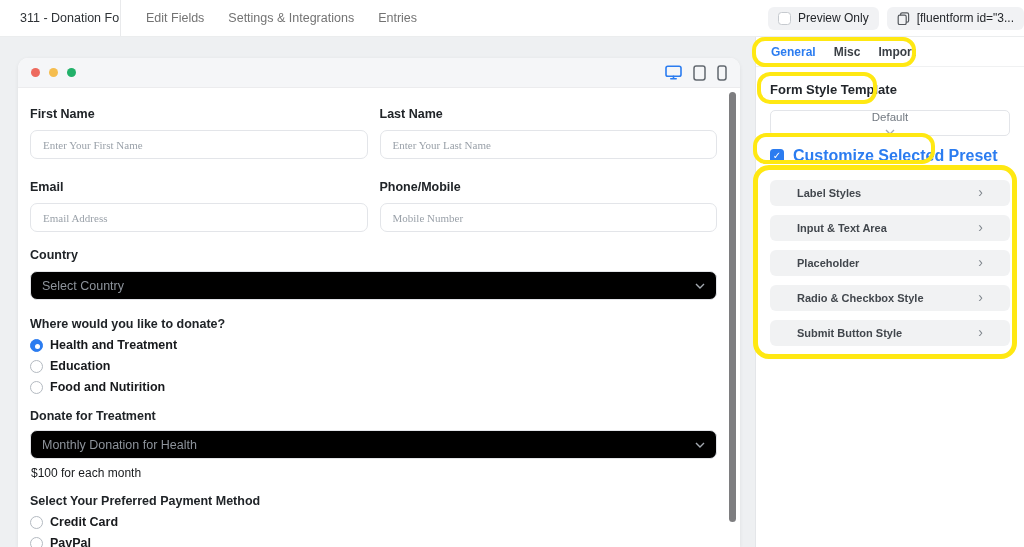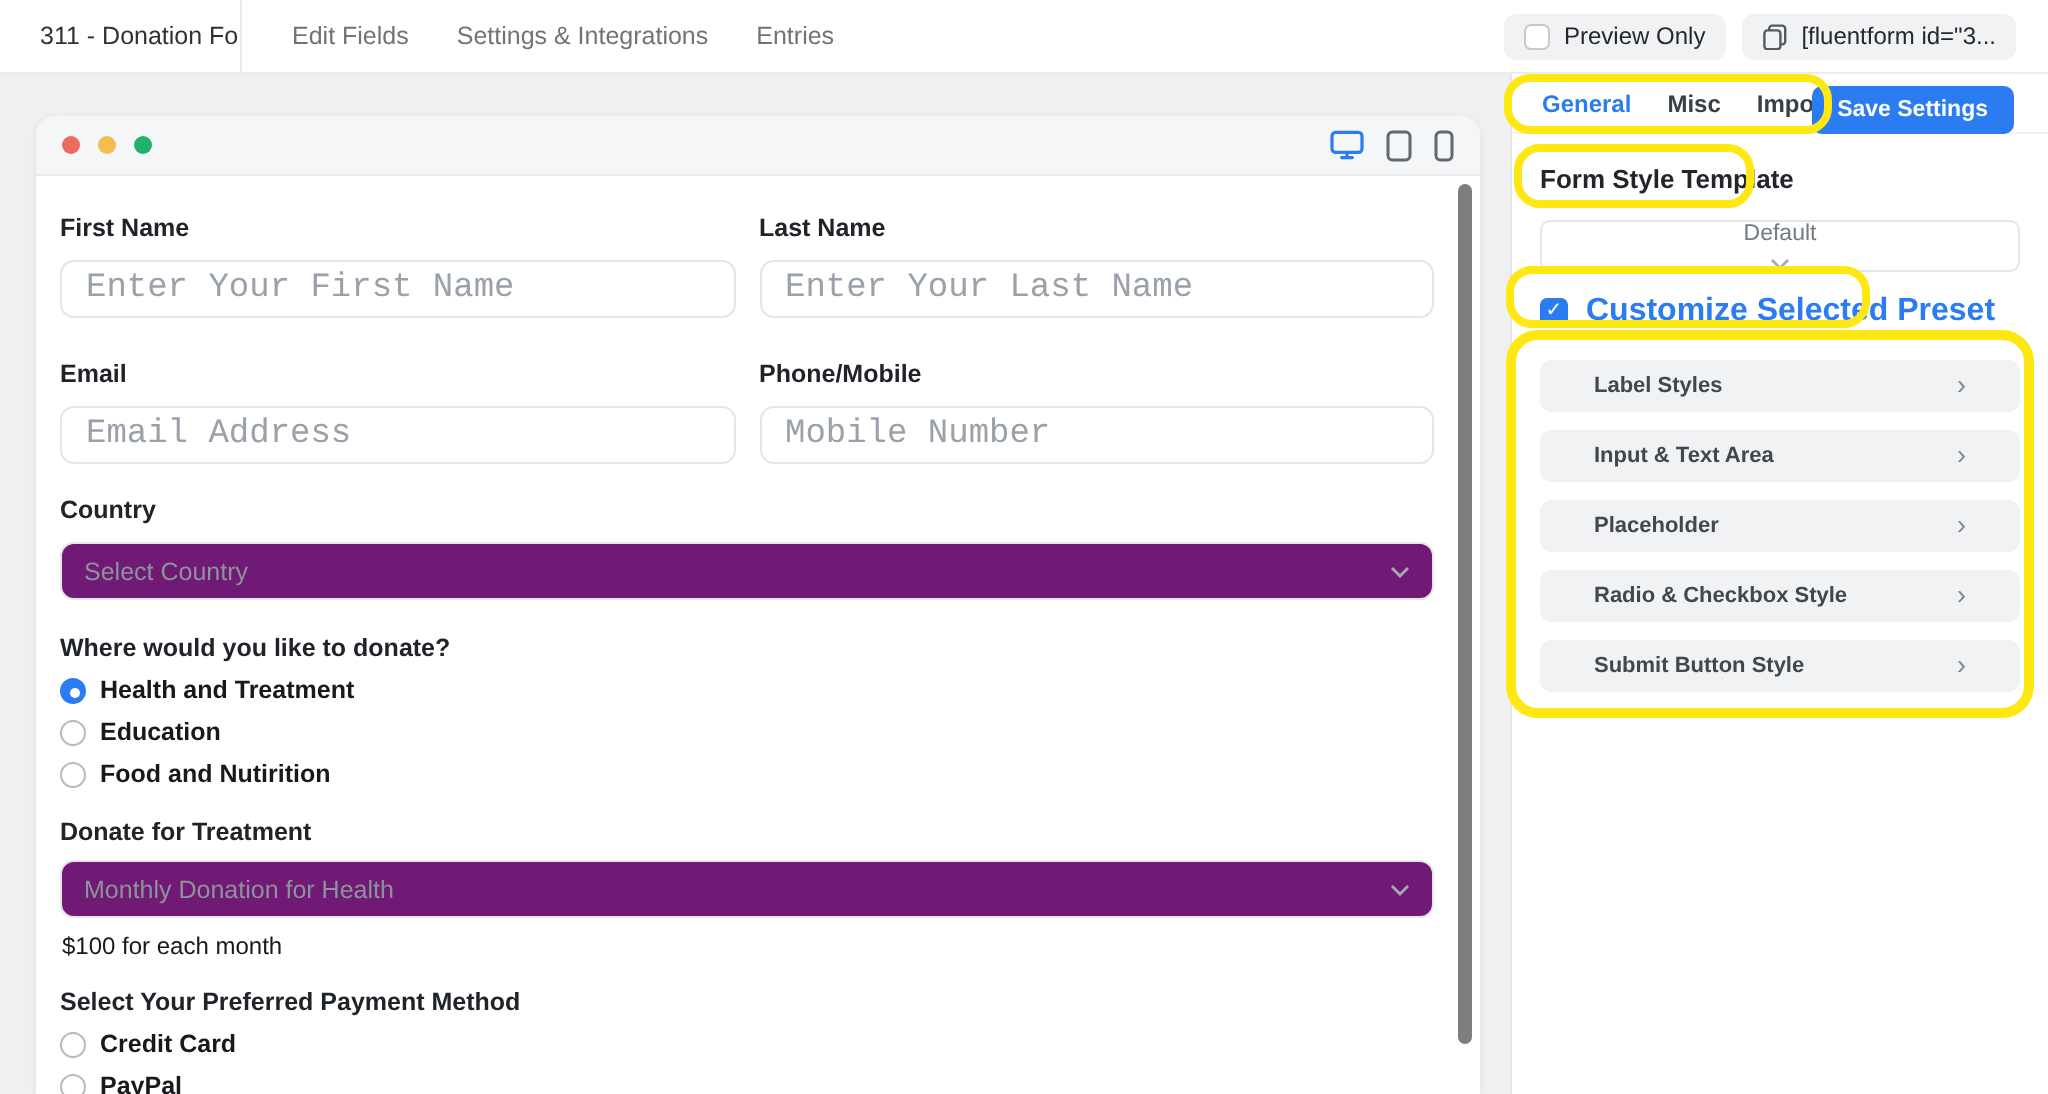--- a/index.html
+++ b/index.html
@@ -12,46 +12,46 @@
 
   
   .topbar { position:absolute; top:0; left:0; right:0; height:37px; background:#fff;
     border-bottom:1px solid #ebedee; display:flex; align-items:center; z-index:3; }
   .form-title-tab { width:121px; height:100%; display:flex; align-items:center;
     padding-left:20px; border-right:1px solid #e9eaec; font-size:12.5px; color:#2e3236;
     white-space:nowrap; overflow:hidden; cursor:pointer; }
   .topnav { display:flex; align-items:center; height:100%; margin-left:13px; }
   .topnav .tab { padding:0 12px; font-size:12.5px; color:#737373; height:100%;
     display:flex; align-items:center; cursor:pointer; }
-  .topbar-right { margin-left:auto; display:flex; gap:8px; margin-right:16px; align-items:center; }
+  .topbar-right { margin-left:auto; display:flex; gap:8px; margin-right:0; align-items:center; }
   .pill { height:23px; background:#f1f2f4; border-radius:6px; display:flex; align-items:center;
     padding:0 10px; font-size:12px; color:#24272b; gap:7px; cursor:pointer; white-space:nowrap; }
   .pill .cb { width:13px; height:13px; background:#fff; border:1px solid #c6cacf; border-radius:3.5px; }
 
   
   .left-panel { position:absolute; top:37px; left:0; width:755px; bottom:0; background:#eef0f2; }
   .preview-card { position:absolute; left:18px; top:21px; width:722px; bottom:0;
     background:#fff; border-radius:10px 10px 0 0; box-shadow:0 1px 4px rgba(0,0,0,.07); }
   .card-header { height:30px; background:#f5f6f8; border-bottom:1px solid #ececee;
     border-radius:10px 10px 0 0; display:flex; align-items:center; padding:0 13px; }
   .dots { display:flex; gap:9px; }
   .dot { width:9px; height:9px; border-radius:50%; }
   .devices { margin-left:auto; display:flex; gap:11px; align-items:center; }
   .dev-btn { display:flex; align-items:center; cursor:pointer; }
 
   .form-body { padding:14px 23px 0 12px; }
   .f-row { display:flex; gap:12px; }
   .f-col { flex:1; }
   .f-label { font-size:12.5px; font-weight:bold; color:#202428; margin:5px 0 9px; }
   .f-input { height:29px; width:100%; border:1px solid #e3e5e9; border-radius:7px;
-    padding:0 12px; font-size:17px; color:#333; background:#fff; font-family:Liberation Mono, monospace; outline:none; }
+    padding:0 12px; font-size:11px; color:#333; background:#fff; font-family:Liberation Serif, serif; outline:none; }
   .f-input::placeholder { color:#9aa1a9; }
   .f-select { height:29px; border:1px solid #e3e5e9; border-radius:7px; display:flex;
     align-items:center; justify-content:space-between; padding:0 11px; font-size:12.5px;
-    color:#8d939b; background:#701a75; cursor:pointer; }
+    color:#8d939b; background:#000000; cursor:pointer; }
   .help-text { font-size:12px; color:#17191c; margin:7px 0 0 1px; }
 
   .q-label { font-size:12.5px; font-weight:bold; color:#202428; margin:17px 0 7px; }
   .radio-opt { display:flex; align-items:center; gap:7px; margin-bottom:7px;
     font-size:12.5px; color:#17191c; cursor:pointer;font-weight:bold; }
   .radio { width:13px; height:13px; border-radius:50%; border:1px solid #b4bac1;
     background:#fff; flex:0 0 auto; position:relative; }
   .radio.checked { background:#2b7cf0; border:1px solid #2b7cf0; }
   .radio.checked::after { content:""; position:absolute; left:4px; top:4px; width:5px; height:5px;
     border-radius:50%; background:#fff; }
@@ -231,21 +231,20 @@
     <div class="scrollbar"></div>
   </div>
 </div>
 
 <div class="settings-panel">
   <div class="sp-tabs">
     <span class="sp-tab active">General</span>
     <span class="sp-tab">Misc</span>
     <span class="sp-tab">Import</span>
   </div>
-  <button class="save-btn">Save Settings</button>
 
   <div class="sp-title">Form Style Template</div>
 
   <div class="sp-select">
     <span>Default</span>
     <span style="display:flex;">
       <svg width="10" height="6" viewBox="0 0 10 6">
           <path d="M1 1l4 4 4-4" stroke="#a4aab1" stroke-width="1.4" fill="none"></path>
         </svg>
     </span>

